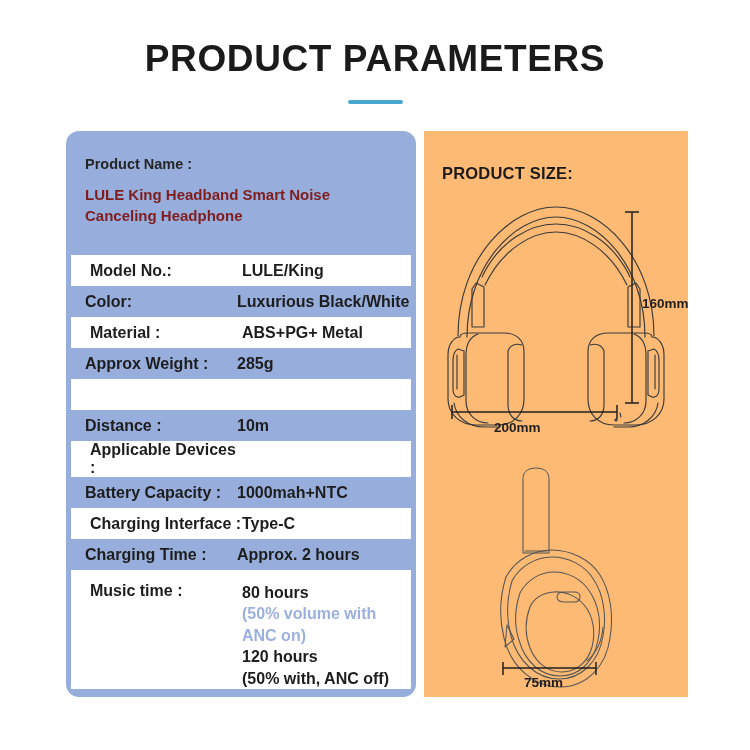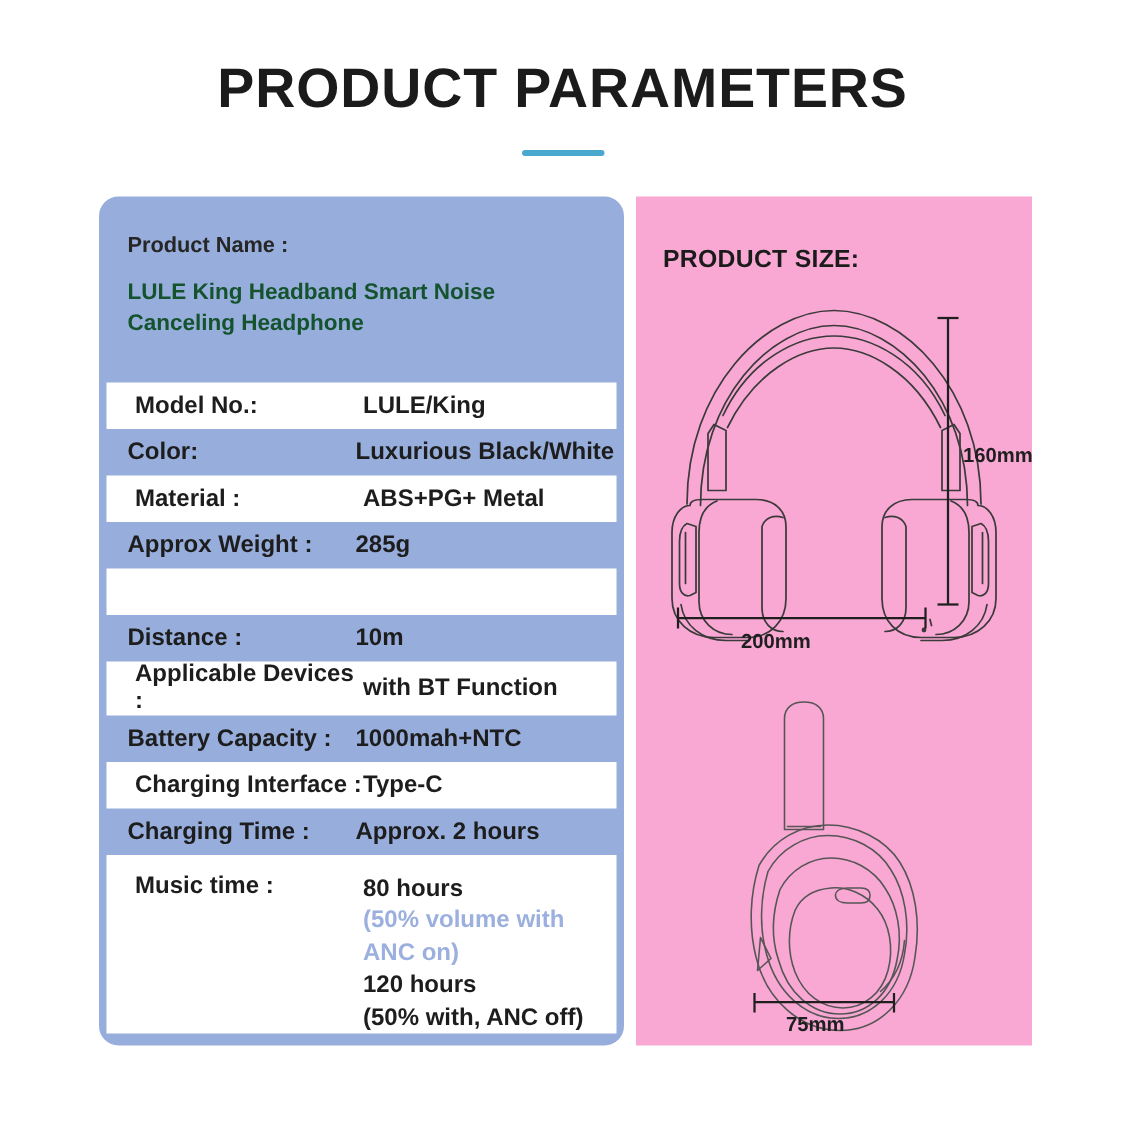--- a/index.html
+++ b/index.html
@@ -32,21 +32,21 @@
     background: #95accd;
     background: #97aedd;
     border-radius: 13px;
     overflow: hidden;
   }
   .card-head { padding: 25px 19px 10px 19px; }
   .card-head .lbl {
     font-size: 14.5px; font-weight: 700; color: #262626; margin-bottom: 12px;
   }
   .card-head .pname {
-    font-size: 15px; font-weight: 700; color: #14532d; line-height: 1.42;
+    font-size: 15px; font-weight: 700; color: #7f1d1d; line-height: 1.42;
   }
 
   .rows { position: absolute; left: 0; top: 124px; width: 350px; }
   .row {
     display: flex; align-items: center;
     min-height: 31px;
     padding: 0 0 0 19px;
     font-size: 16px; font-weight: 700; color: #1d1d1d;
   }
   .row.white { background: #ffffff; margin: 0 5px; }
@@ -57,21 +57,21 @@
   .row.tall .k { padding-top: 0px; }
   .row.tall .v { line-height: 1.34; }
   .sub-blue { color: #9bb0de; display: block; }
   .blk { display: block; }
   .gap { height: 14px; }
 
   
   .size-panel {
     position: absolute; left: 424px; top: 131px;
     width: 264px; height: 566px;
-    background: #f9a8d4;
+    background: #fdba74;
   }
   .size-title {
     position: absolute; left: 18px; top: 33px;
     font-size: 16.5px; font-weight: 700; color: #1b1b1b; letter-spacing: 0.2px;
   }
   .dim-label {
     position: absolute; font-size: 13.5px; font-weight: 700; color: #1f1f1f;
   }
   .svg-abs { position: absolute; left: 0; top: 0; }
 </style>
@@ -111,21 +111,20 @@
         <span class="v">285g</span>
       </div>
       <div class="row white">
       </div>
       <div class="row">
         <span class="k">Distance :</span>
         <span class="v">10m</span>
       </div>
       <div class="row white">
         <span class="k">Applicable Devices :</span>
-        <span class="v">with BT Function</span>
       </div>
       <div class="row">
         <span class="k">Battery Capacity :</span>
         <span class="v">1000mah+NTC</span>
       </div>
       <div class="row white">
         <span class="k">Charging Interface :</span>
         <span class="v">Type-C</span>
       </div>
       <div class="row">

